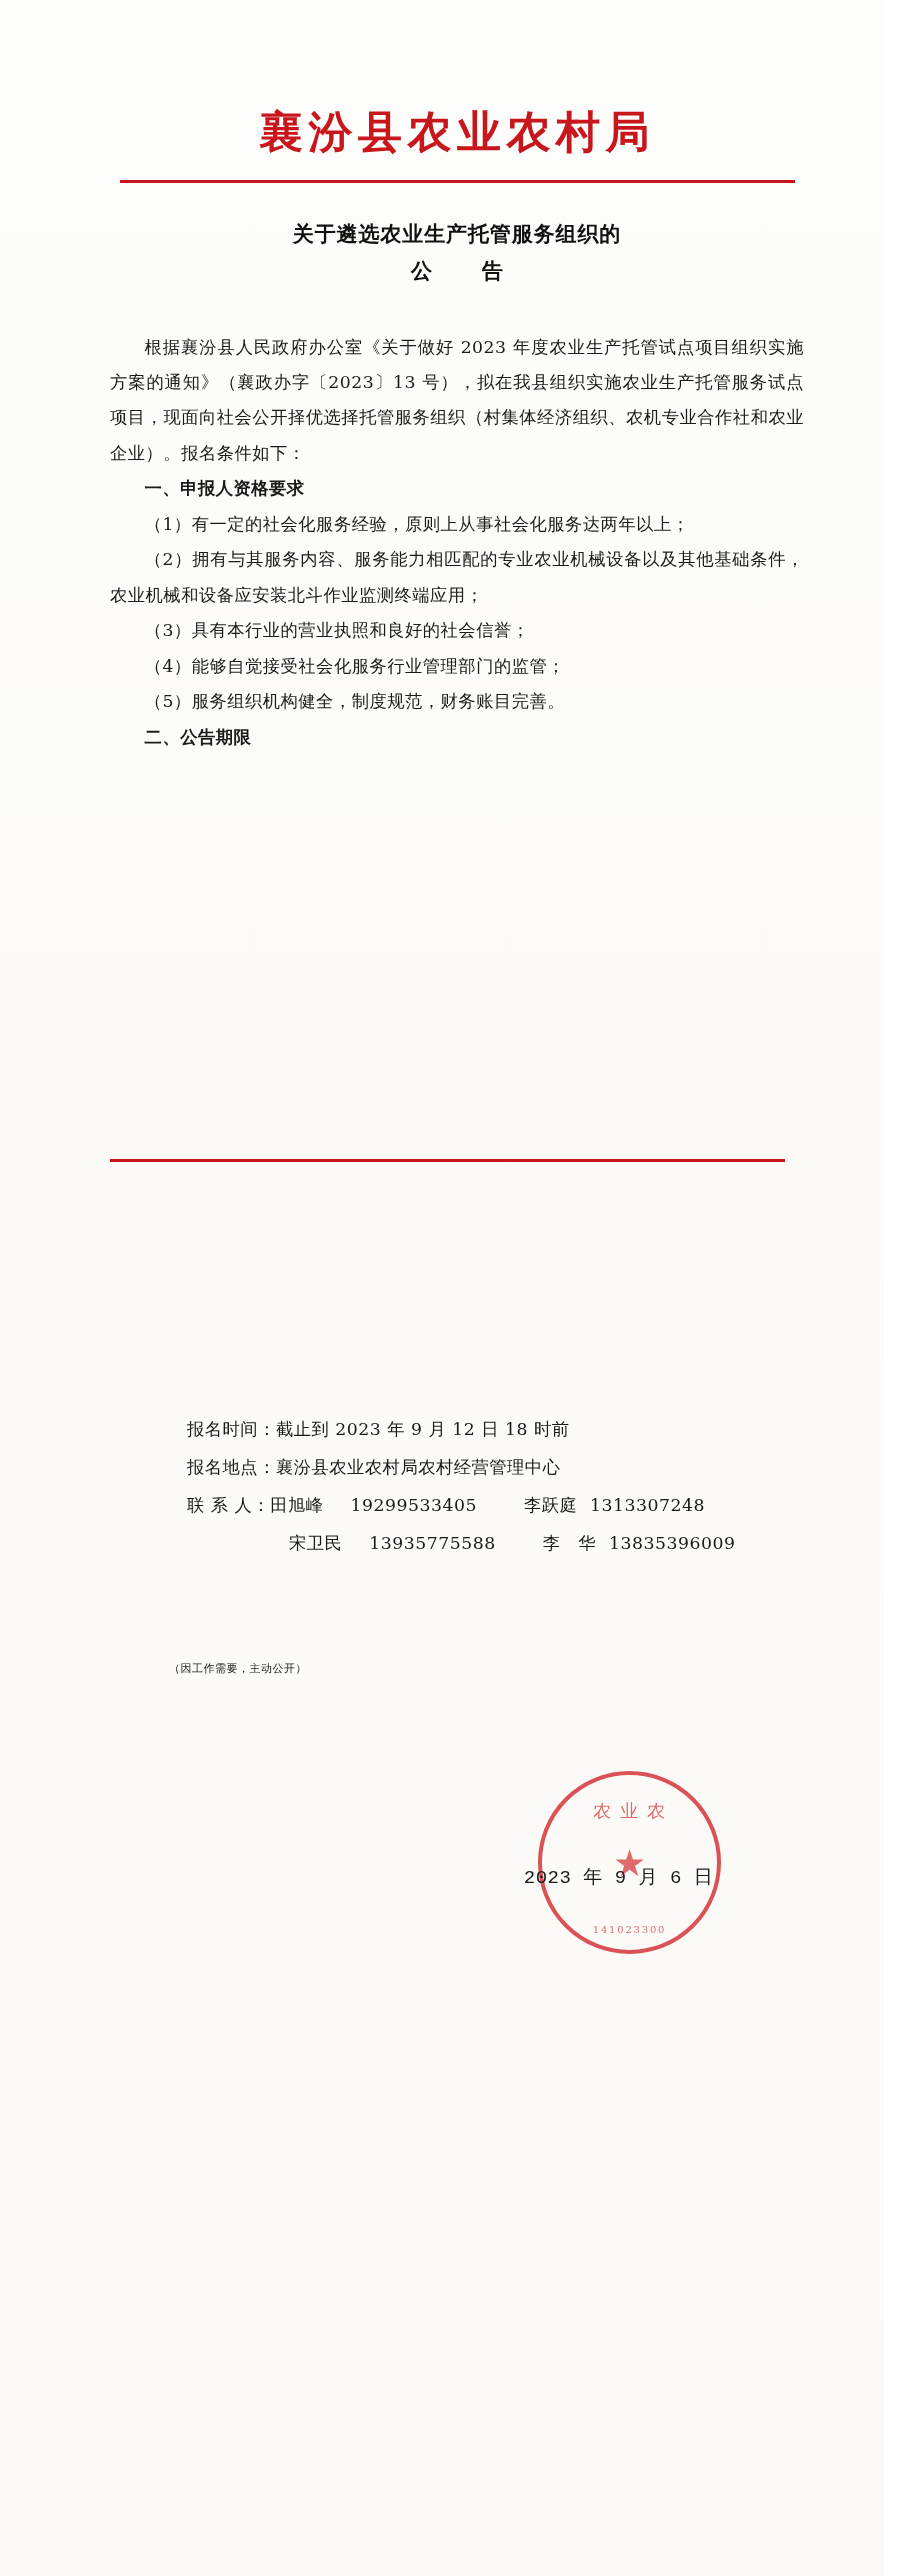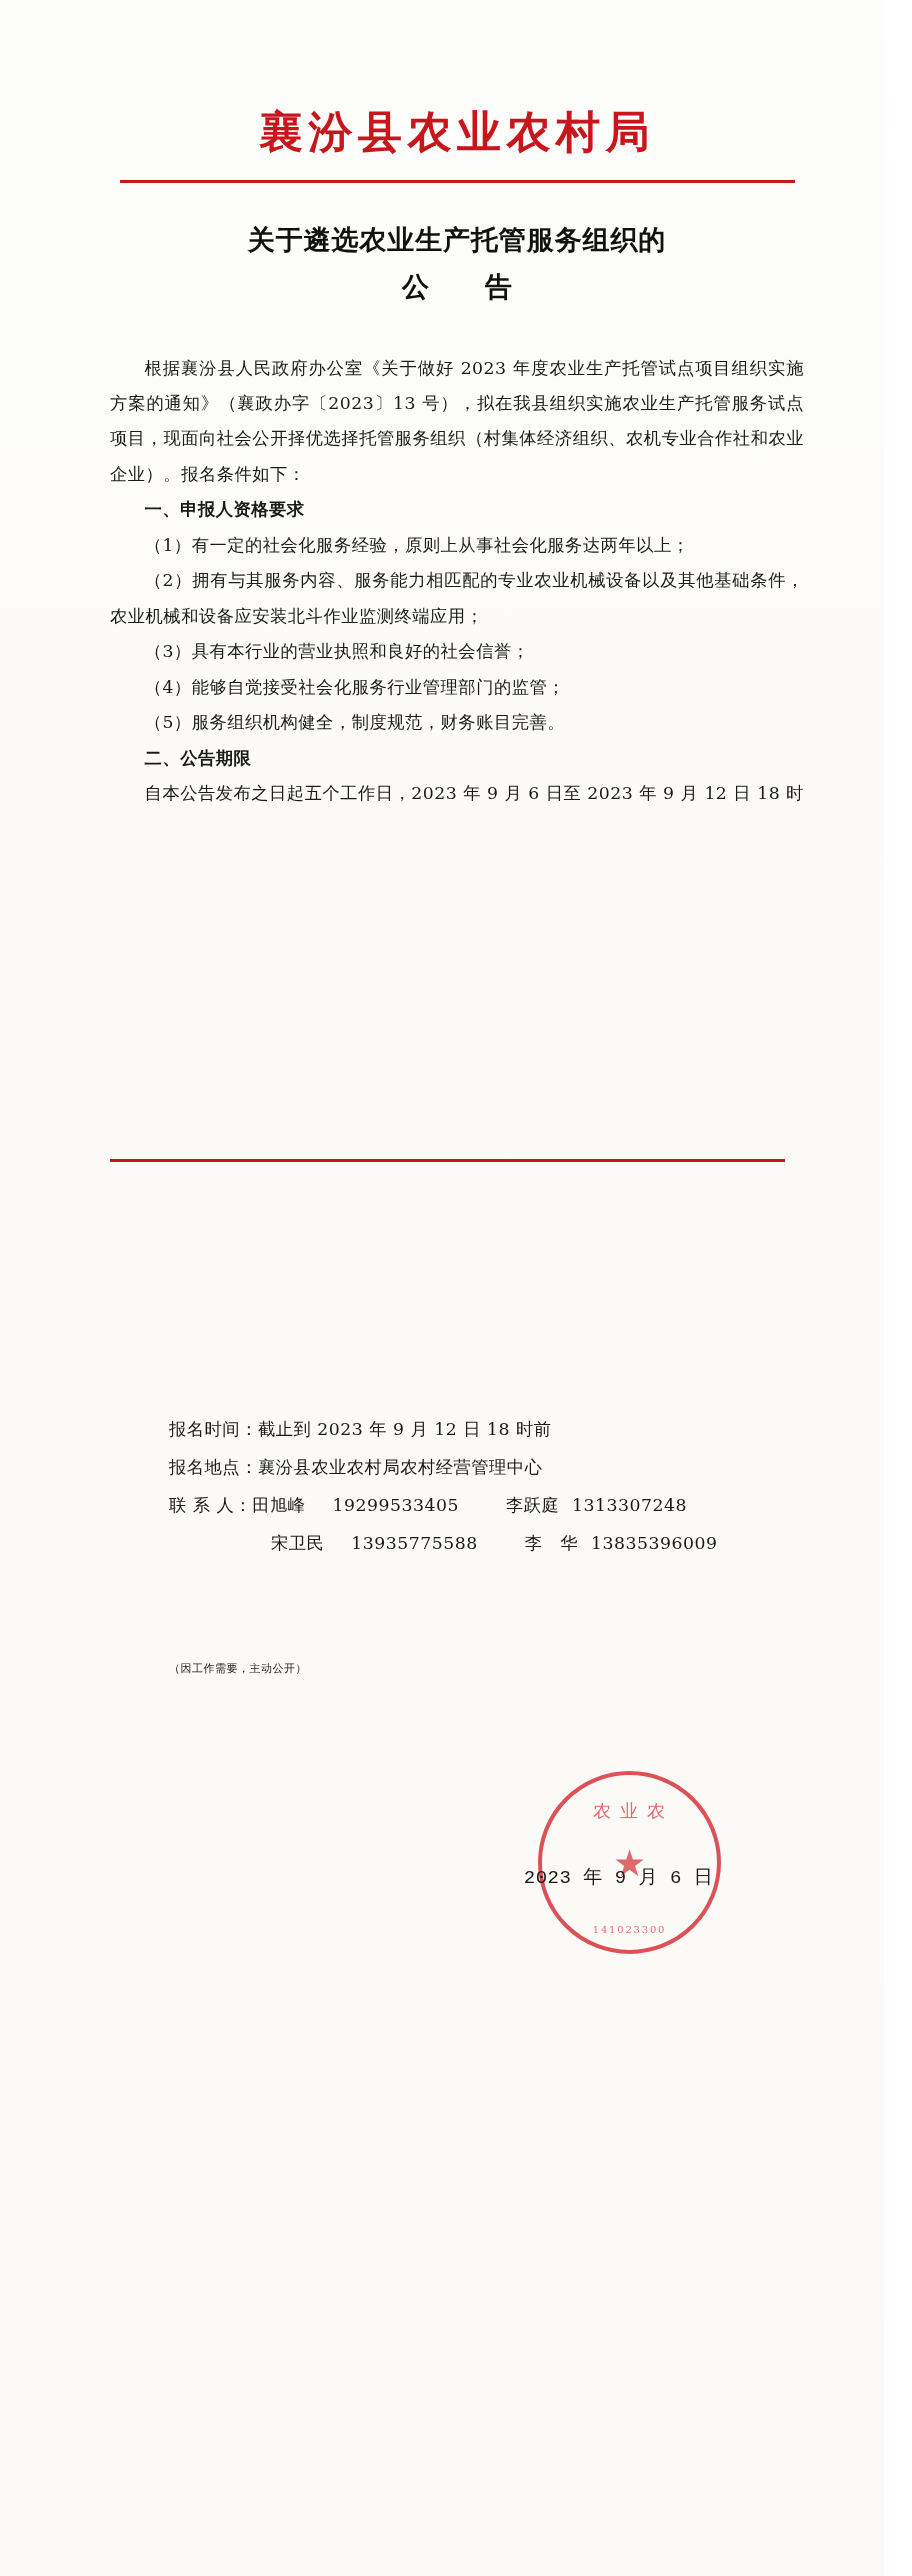--- a/index.html
+++ b/index.html
@@ -56,21 +56,21 @@
     margin: 24px auto 0 auto;
     width: 675px;
     height: 2.7px;
     background: #c8161d;
   }
 
   
   .doc-title {
     text-align: center;
     margin-top: 33px;
-    font-size: 27px;
+    font-size: 21px;
     font-weight: bold;
     letter-spacing: 0.9px;
     line-height: 1.75;
     color: #111;
   }
   .doc-title .line2 {
     display: block;
     letter-spacing: 14.6px;
     padding-left: 14.6px;
   }
@@ -104,21 +104,21 @@
     left: 110px;
     top: 1159px;
     width: 675px;
     height: 2.7px;
     background: #c8161d;
   }
 
   
   .contact {
     position: absolute;
-    left: 169px;
+    left: 187px;
     top: 1410px;
     width: 639px;
     font-size: 17.3px;
     line-height: 2.2;
     letter-spacing: 0.5px;
   }
   .contact-row { white-space: nowrap; }
   .contact-label { display: inline-block; }
   .gap-l { display: inline-block; width: 47px; }
   .gap-m { display: inline-block; width: 27px; }
@@ -214,21 +214,20 @@
 
     <div class="body-text">
       <p class="para">根据襄汾县人民政府办公室《关于做好 2023 年度农业生产托管试点项目组织实施方案的通知》（襄政办字〔2023〕13 号），拟在我县组织实施农业生产托管服务试点项目，现面向社会公开择优选择托管服务组织（村集体经济组织、农机专业合作社和农业企业）。报名条件如下：</p>
       <p class="section-head">一、申报人资格要求</p>
       <p class="item">（1）有一定的社会化服务经验，原则上从事社会化服务达两年以上；</p>
       <p class="item">（2）拥有与其服务内容、服务能力相匹配的专业农业机械设备以及其他基础条件，农业机械和设备应安装北斗作业监测终端应用；</p>
       <p class="item">（3）具有本行业的营业执照和良好的社会信誉；</p>
       <p class="item">（4）能够自觉接受社会化服务行业管理部门的监管；</p>
       <p class="item">（5）服务组织机构健全，制度规范，财务账目完善。</p>
       <p class="section-head">二、公告期限</p>
-      <p class="para">自本公告发布之日起五个工作日，2023 年 9 月 6 日至 2023 年 9 月 12 日 18 时</p>
     </div>
   </div>
 
   <div class="bottom-rule"></div>
 
   <div class="contact">
     <div class="contact-row">
       <span class="contact-label">报名时间：</span><span>截止到 2023 年 9 月 12 日 18 时前</span>
     </div>
     <div class="contact-row">

